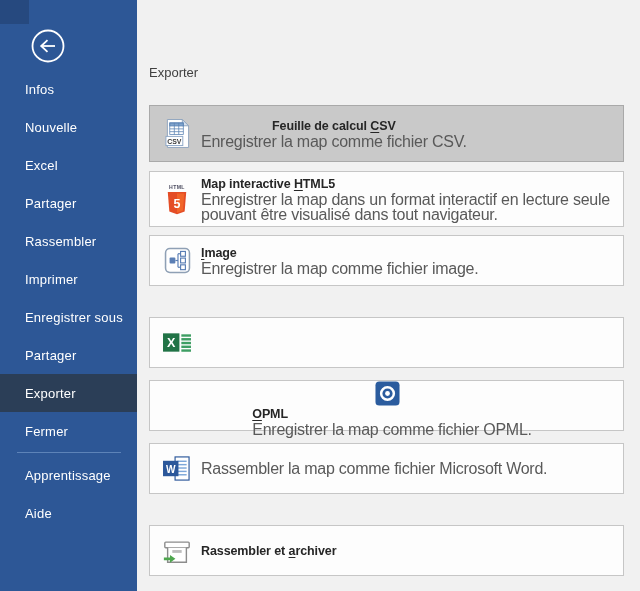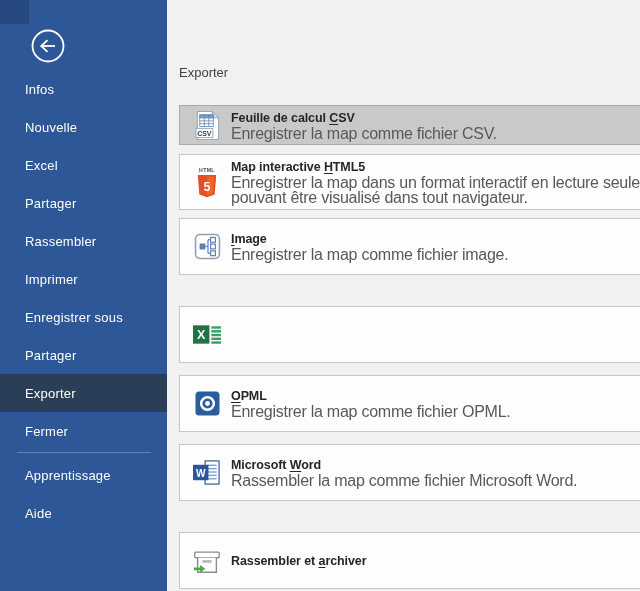--- a/index.html
+++ b/index.html
@@ -6,21 +6,21 @@
   body{
     width:640px;height:591px;overflow:hidden;
     font-family:"Liberation Sans","DejaVu Sans",sans-serif;
     background:#f1f1f1;
     -webkit-font-smoothing:antialiased;
   }
   .app{position:relative;width:640px;height:591px;display:flex;}
 
   
   .sidebar{
-    position:relative;width:167px;flex-shrink:0;height:591px;
+    position:relative;width:137px;flex-shrink:0;height:591px;
     background:#2d5796;color:#fff;
   }
   .corner-block{position:absolute;top:0;left:0;width:29px;height:24px;background:#26497f;}
   .back-button{
     position:absolute;top:24px;left:26px;width:44px;height:44px;
     background:transparent;border:none;padding:0;cursor:pointer;
   }
   .nav{position:absolute;top:70px;left:0;right:0;}
   .nav-item{
     height:38px;display:flex;align-items:center;
@@ -34,28 +34,28 @@
   .main{flex:1;padding:66px 0 0 12px;}
   .page-title{
     font-size:13px;color:#3f3f3f;font-weight:400;
     margin:0 0 26px 0;line-height:13px;
   }
   .option{
     box-sizing:border-box;width:475px;
     border:1px solid #c6c6c6;background:#fdfdfd;
     display:flex;align-items:center;
     padding:0 10px 0 12px;cursor:pointer;
-    height:57px;margin-bottom:9px;
+    height:51px;margin-bottom:9px;
   }
   .option.selected{background:#c9c9c9;border-color:#a9a9a9;}
-  .o-csv{height:40px;}
+  .o-csv{height:57px;text-align:center;}
   .o-html5{height:56px;margin-bottom:8px;}
   .o-image{margin-bottom:31px;}
   .o-excel{margin-bottom:12px;}
-  .o-opml{margin-bottom:12px;}
+  .o-opml{margin-bottom:12px;flex-direction:column;}
   .o-word{margin-bottom:31px;}
   .icon-cell{width:30px;flex-shrink:0;display:flex;justify-content:center;align-items:center;}
   .text-cell{margin-left:9px;min-width:0;}
   .opt-title{font-size:12.5px;font-weight:700;color:#262626;line-height:16px;letter-spacing:-0.1px;}
   .opt-title .accel{text-decoration:underline;text-underline-offset:2px;}
   .opt-desc{font-size:16px;color:#595959;line-height:15px;letter-spacing:-0.25px;max-width:420px;}
   svg text{font-family:"Liberation Sans","DejaVu Sans",sans-serif;}
 </style>
 </head>
 <body>
@@ -208,21 +208,20 @@
           <line x1="15.5" y1="6.5" x2="25" y2="6.5" stroke="#7da7d9" stroke-width="1.5"></line>
           <line x1="15.5" y1="10" x2="25" y2="10" stroke="#7da7d9" stroke-width="1.5"></line>
           <line x1="15.5" y1="13.5" x2="25" y2="13.5" stroke="#7da7d9" stroke-width="1.5"></line>
           <line x1="15.5" y1="17" x2="25" y2="17" stroke="#7da7d9" stroke-width="1.5"></line>
           <line x1="15.5" y1="20.5" x2="25" y2="20.5" stroke="#7da7d9" stroke-width="1.5"></line>
           <rect x="0.5" y="6" width="16" height="16" fill="#2b579a"></rect>
           <text x="8.5" y="18.3" text-anchor="middle" font-size="10.5" font-weight="bold" fill="#ffffff">W</text>
         </svg>
       </div>
       <div class="text-cell">
-        <div class="opt-title"><span>Microsoft </span><span class="accel">W</span><span>ord</span></div>
         <div class="opt-desc">Rassembler la map comme fichier Microsoft Word.</div>
       </div>
     </div>
 
     <div class="option">
       <div class="icon-cell">
         <svg width="30" height="30" viewBox="0 0 32 32">
           <rect x="3" y="6.5" width="26" height="6" rx="1" fill="#ffffff" stroke="#8c8c8c" stroke-width="1.5"></rect>
           <path d="M6 12.5 V28 H26 V12.5" fill="#ffffff" stroke="#8c8c8c" stroke-width="1.5"></path>
           <rect x="11" y="15" width="10" height="3" fill="#bdbdbd"></rect>

